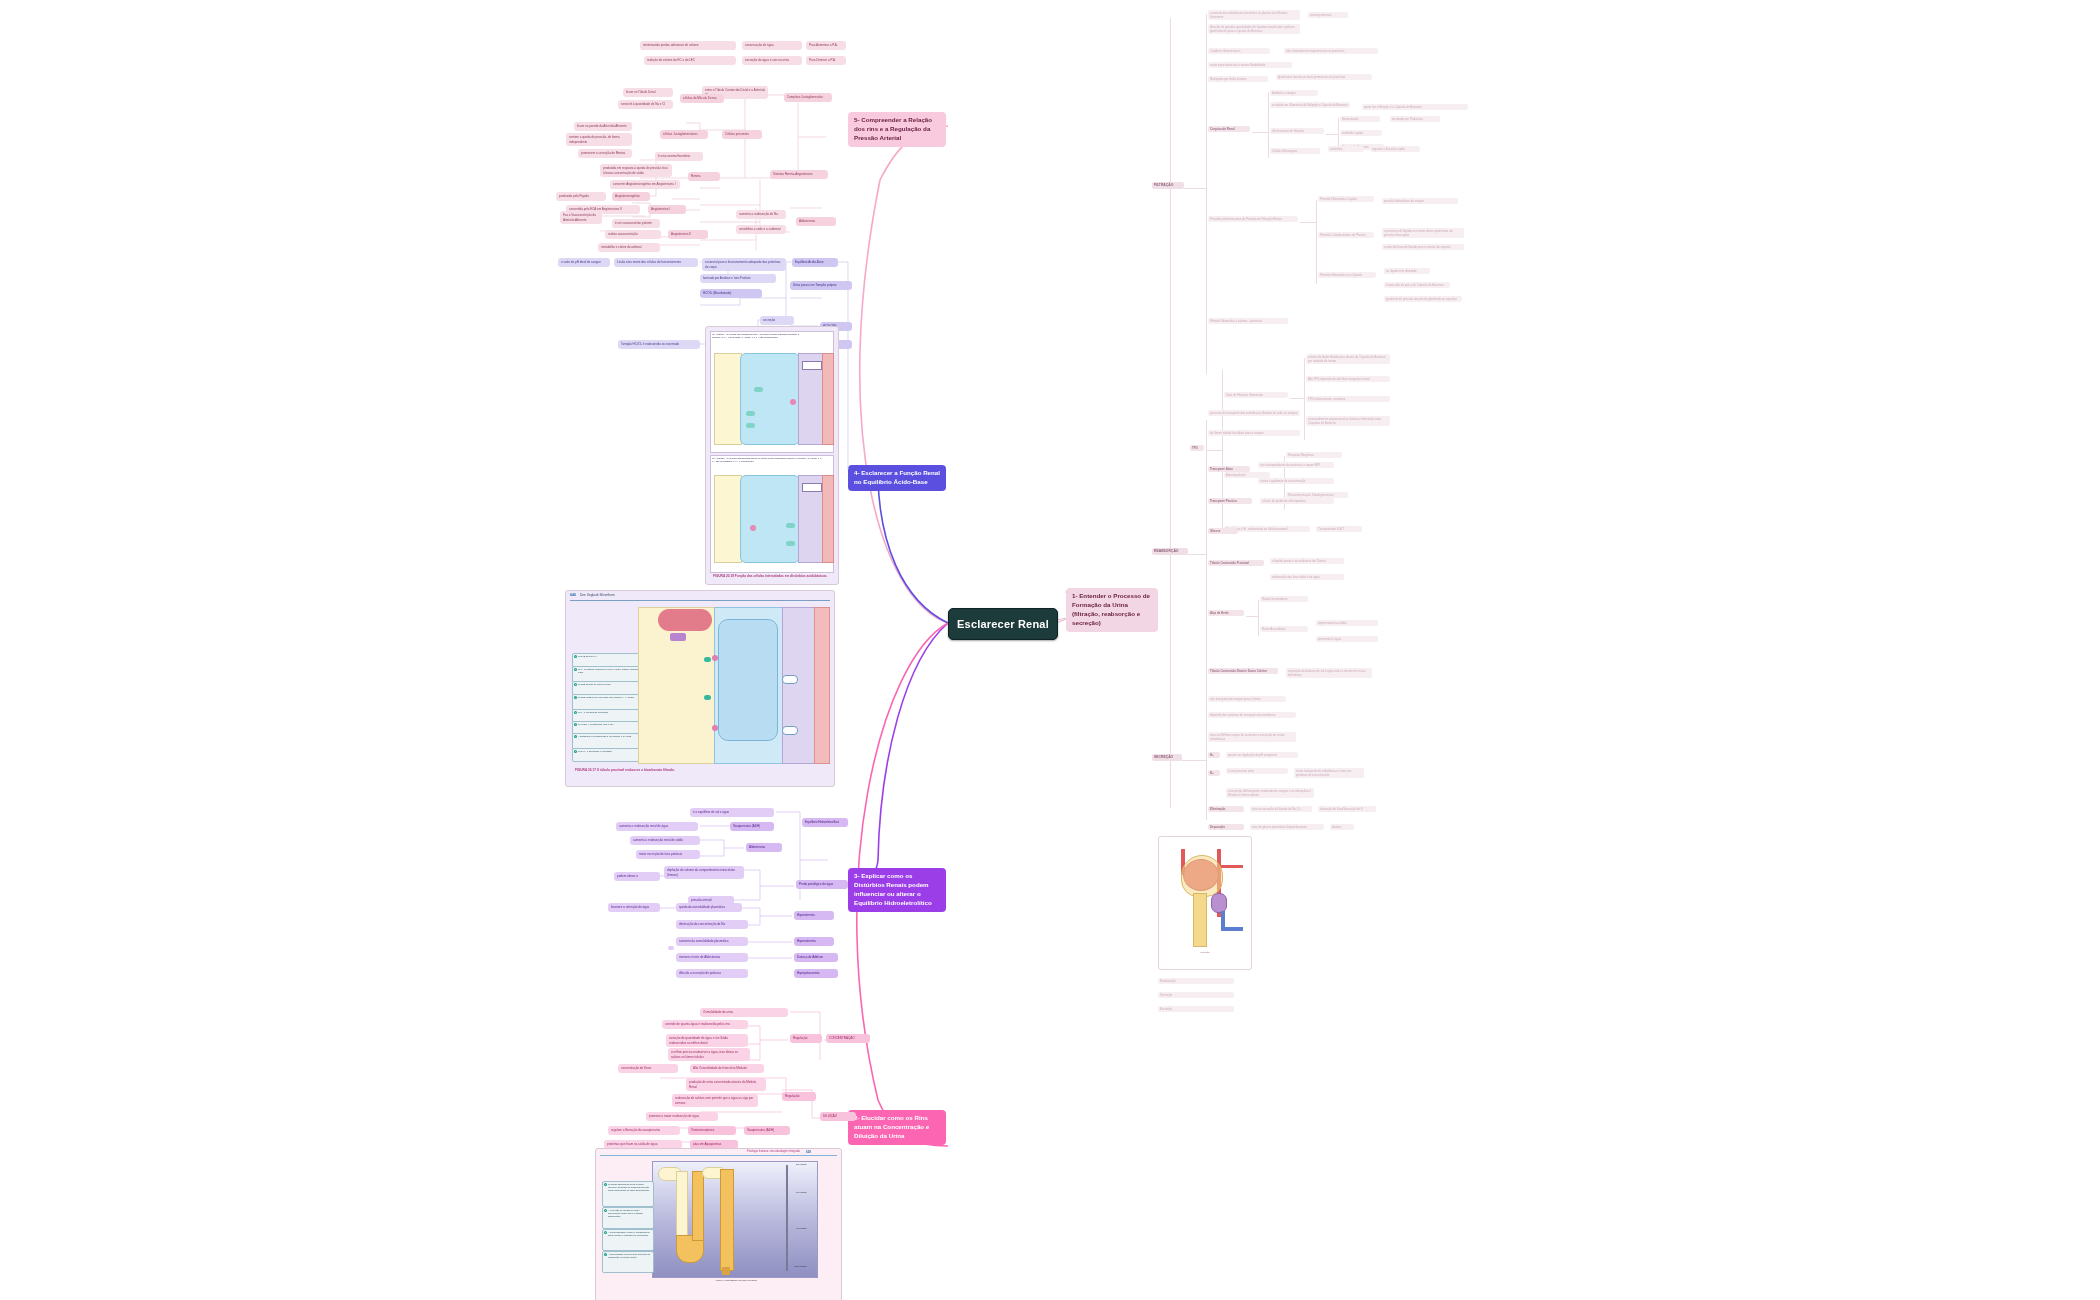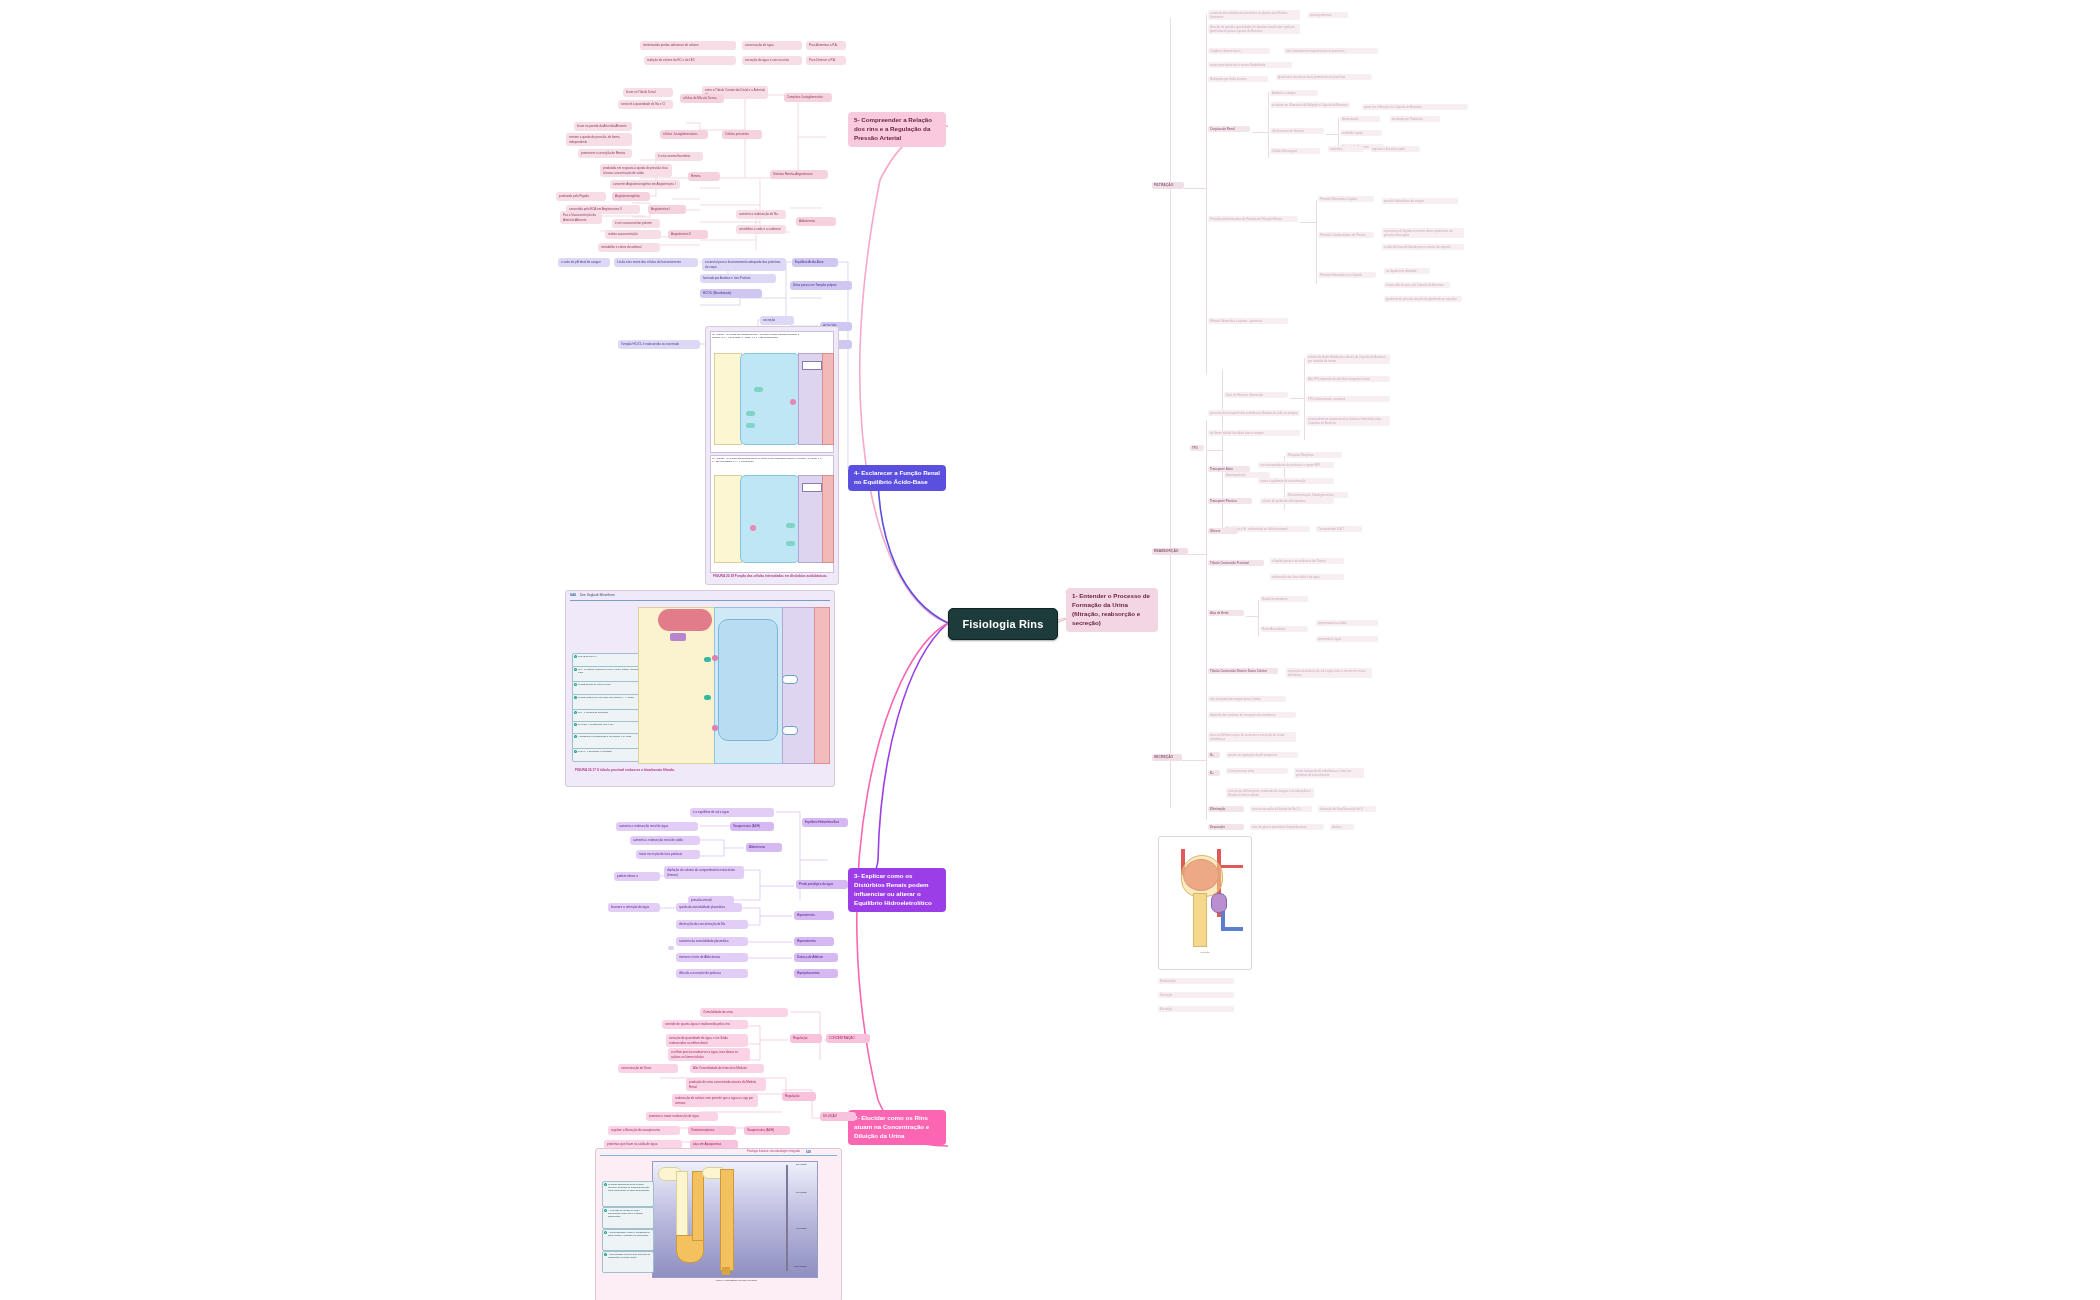--- a/index.html
+++ b/index.html
@@ -68,21 +68,21 @@
 
   <svg class="links" viewBox="0 0 2100 1300">
     <path d="M948,623 C880,600 830,430 880,180 C900,140 920,128 948,126" fill="none" stroke="#f6a8c8" stroke-width="1.6"></path>
     <path d="M948,623 C900,600 880,540 878,480 C876,470 872,470 862,470" fill="none" stroke="#5b4fe0" stroke-width="1.6"></path>
     <path d="M948,623 C905,660 880,760 878,860 C877,872 872,876 862,876" fill="none" stroke="#9b3ee8" stroke-width="1.6"></path>
     <path d="M948,623 C880,660 825,880 878,1100 C895,1140 918,1146 948,1146" fill="none" stroke="#fb65b2" stroke-width="1.6"></path>
     <path d="M1056,623 C1090,610 1090,600 1120,596 C1135,594 1145,592 1065,592" fill="none" stroke="#e8bfd2" stroke-width="1.2"></path>
     <path d="M1056,620 C1090,615 1110,605 1150,598" fill="none" stroke="#e8bfd2" stroke-width="1.2"></path>
   </svg>
 
-  <div class="central">Fisiologia Rins</div>
+  <div class="central">Esclarecer Renal</div>
 
   <div class="topic t-pinklight" style="left:848px;top:112px;width:98px;">5- Compreender a Relação dos rins e a Regulação da Pressão Arterial</div>
 
   <div class="topic t-blue" style="left:848px;top:465px;width:98px;">4- Esclarecer a Função Renal no Equilíbrio Ácido-Base</div>
 
   <div class="topic t-pinkpale" style="left:1066px;top:588px;width:92px;">1- Entender o Processo de Formação da Urina (filtração, reabsorção e secreção)</div>
 
   <div class="topic t-violet" style="left:848px;top:868px;width:98px;">3- Explicar como os Distúrbios Renais podem influenciar ou alterar o Equilíbrio Hidroeletrolítico</div>
 
   <div class="topic t-pinkhot" style="left:848px;top:1110px;width:98px;">2- Elucidar como os Rins atuam na Concentração e Diluição da Urina</div>

